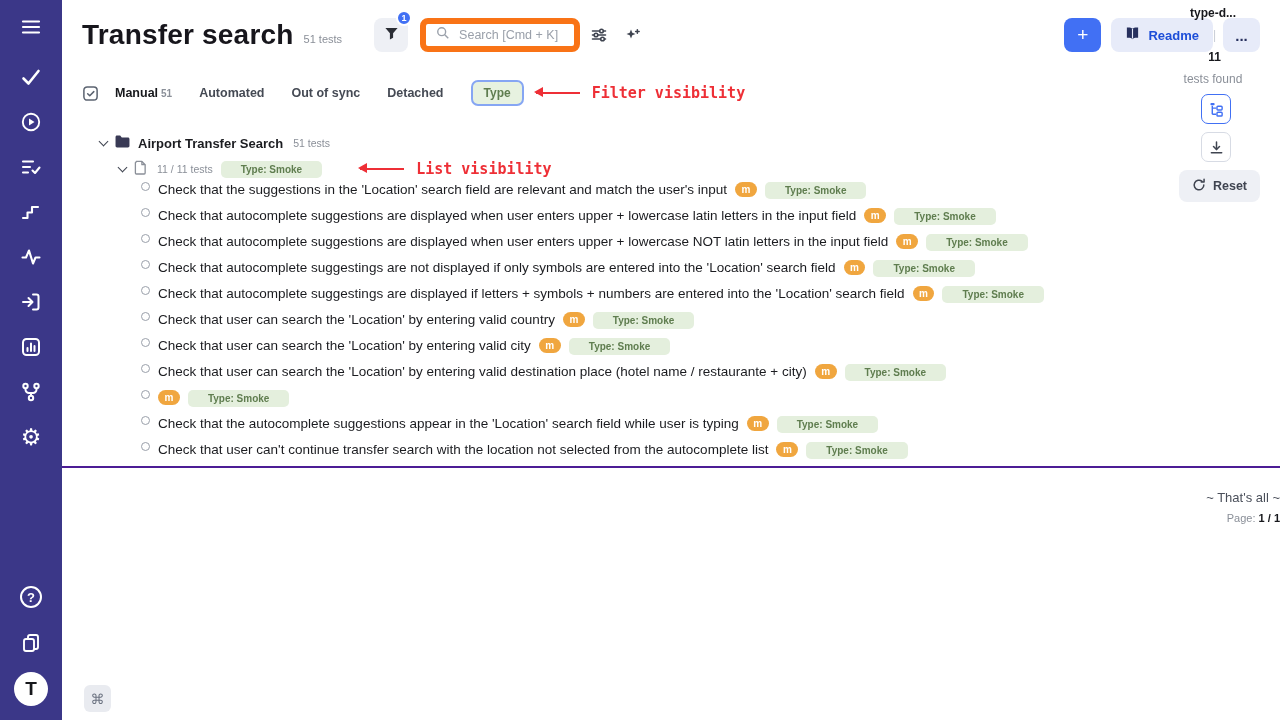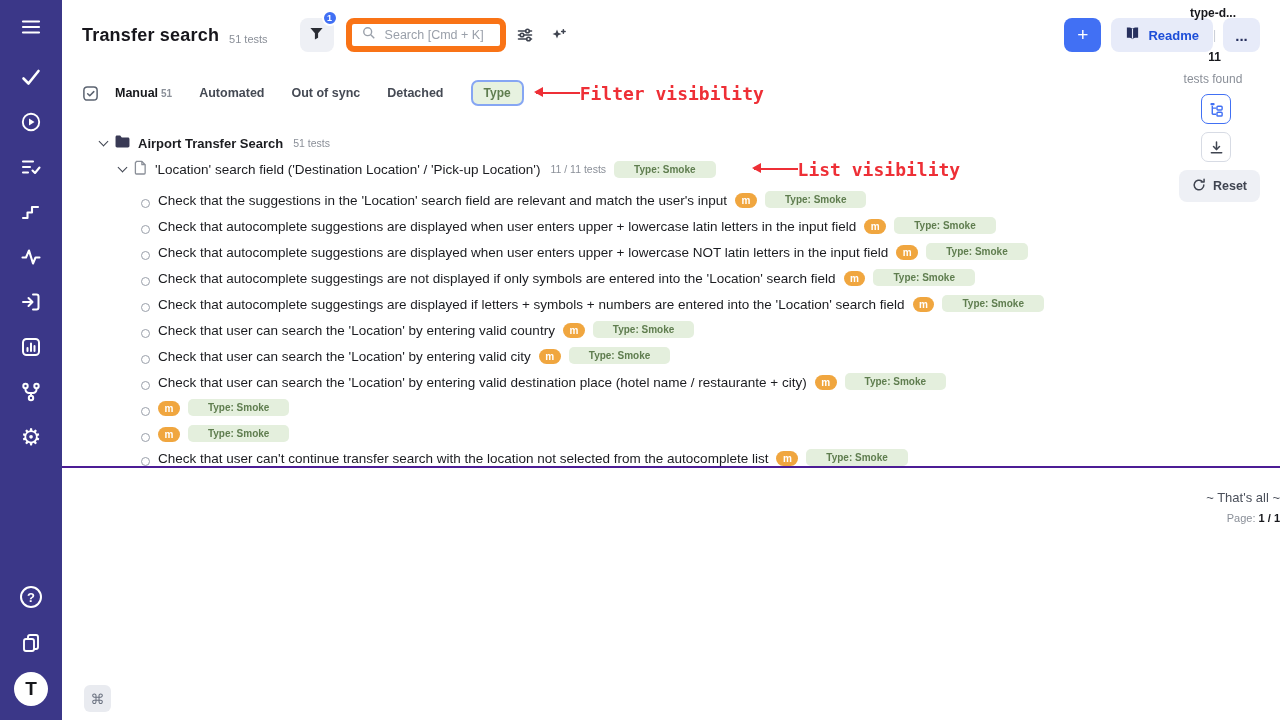--- a/index.html
+++ b/index.html
@@ -18,21 +18,21 @@
   .gear-glyph { font-size:23px; line-height:1; }
   .help-circle { width:22px; height:22px; border-radius:50%; border:2px solid #fff; color:#fff;
                  display:flex; align-items:center; justify-content:center; font-size:13px; font-weight:bold; }
   .logo-circle { width:34px; height:34px; border-radius:50%; background:#fff; color:#17181c;
                  display:flex; align-items:center; justify-content:center; font-size:19px; font-weight:bold; }
 
   
   .main { flex:1; position:relative; display:flex; flex-direction:column; }
 
   .topbar { display:flex; align-items:center; height:70px; padding:0 20px; }
-  .page-title { font-size:18px; font-weight:800; color:#17161c; margin:0; letter-spacing:.2px; }
+  .page-title { font-size:28px; font-weight:800; color:#17161c; margin:0; letter-spacing:.2px; }
   .title-count { font-size:11px; color:#8a8f98; margin-left:10px; margin-top:8px; }
   .filter-btn { margin-left:32px; position:relative; width:34px; height:34px; background:#eef0f5;
                 border:none; border-radius:8px; display:flex; align-items:center; justify-content:center; cursor:pointer; }
   .filter-badge { position:absolute; top:-8px; right:-4px; width:16px; height:16px; background:#4170f4;
                   border:2px solid #fff; border-radius:50%; color:#fff; font-size:9px; font-weight:bold;
                   display:flex; align-items:center; justify-content:center; }
   .search-box { margin-left:12px; display:flex; align-items:center; gap:7px; width:160px; height:34px;
                 border:6px solid #f97316; border-radius:8px; padding:0 10px; background:#fff; }
   .search-box input { border:none; outline:none; width:100%; font-size:12.5px; color:#3f4450; font-family:inherit; background:transparent; }
   .search-box input::placeholder { color:#9aa0aa; }
@@ -53,22 +53,22 @@
   .tab { font-size:12.5px; font-weight:bold; color:#454a54; cursor:pointer; white-space:nowrap; }
   .tab.active { color:#17181c; }
   .tab .cnt { font-size:10px; color:#8a8f98; font-weight:600; margin-left:3px; }
   .type-chip { margin-left:27px; font-size:12px; font-weight:bold; color:#5f7d4f; background:#e7f2e0;
                padding:4px 11px; border-radius:7px; border:2px solid #86a6f3; cursor:pointer; white-space:nowrap; }
   .arrow-note { display:flex; align-items:center; margin-left:12px; }
   .red-arrow { position:relative; width:44px; height:2.5px; background:#ee2f36; }
   .red-arrow::before { content:""; position:absolute; left:-2px; top:-4.5px; width:0; height:0;
                        border-top:5.5px solid transparent; border-bottom:5.5px solid transparent;
                        border-right:9px solid #ee2f36; }
-  .red-text { font-family:"DejaVu Sans Mono", monospace; font-weight:bold; color:#ee2f36; font-size:18px;
-              white-space:nowrap; }
+  .red-text { font-family:"DejaVu Sans Mono", monospace; font-weight:bold; color:#ee2f36; font-size:15px;
+              margin-left:12px; white-space:nowrap; }
   .toolbar-right { margin-left:auto; display:flex; align-items:center; gap:8px;flex-direction:column; }
   .label-txt { font-size:12px; color:#8a8f98; }
   .label-val { font-size:12px; color:#17181c; font-weight:bold; margin-left:-3px; }
   .divider { color:#c9cdd6; font-size:12px; margin:0 3px; }
   .found-num { font-weight:bold; color:#17181c; font-size:12px; }
   .found-suffix { color:#8a8f98; font-size:12px; margin-left:-3px; }
   .tool-btn { width:30px; height:30px; border:1px solid #d7dbe4; background:#fff; border-radius:7px;
               display:flex; align-items:center; justify-content:center; color:#3f4450; cursor:pointer; margin-left:4px; }
   .tool-btn.active { border-color:#4170f4; color:#4170f4; }
   .btn-reset { height:32px; background:#eef0f5; border:none; border-radius:8px; padding:0 13px; margin-left:10px;
@@ -81,21 +81,21 @@
   .row-folder { padding-left:38px; gap:8px; cursor:pointer; }
   .chev { width:7px; height:7px; border-right:1.8px solid #3f4450; border-bottom:1.8px solid #3f4450;
           transform:rotate(45deg); margin-top:-4px; flex-shrink:0; cursor:pointer; }
   .folder-name { font-size:13px; font-weight:bold; color:#1b1c20; white-space:nowrap; }
   .row-count { font-size:10.5px; color:#8a8f98; margin-left:2px; white-space:nowrap; }
   .row-suite { padding-left:57px; gap:8px; cursor:pointer; }
   .suite-name { font-size:13.5px; color:#1b1c20; white-space:nowrap; }
   .chip { font-size:10px; font-weight:bold; color:#5f7d4f; background:#e4efdd; padding:3px 20px;
           border-radius:5px; white-space:nowrap; }
   .suite-note { margin-left:30px; }
-  .test-row { display:flex; align-items:flex-end; height:26px; padding-left:79px; gap:8px; cursor:pointer; }
+  .test-row { display:flex; align-items:flex-start; height:26px; padding-left:79px; gap:8px; cursor:pointer; }
   .ring { width:9px; height:9px; border:1.5px solid #9aa0aa; border-radius:50%; flex-shrink:0; }
   .t-title { font-size:13.5px; color:#1b1c20; white-space:nowrap; }
   .m-badge { font-size:10px; font-weight:bold; color:#fff; background:#f0a63f; padding:1.5px 6.5px;
              border-radius:9px; line-height:1.2; }
   .teal-underline { border-bottom:2px solid #4c1d95; }
 
   
   .list-footer { text-align:right; margin-top:22px; }
   .end-text { font-size:13px; color:#4a4f5a; }
   .page-line { margin-top:7px; font-size:11px; color:#8a8f98; }
@@ -312,21 +312,20 @@
       </div>
 
       <div class="row row-suite">
         <span class="chev"></span>
         <span>
           <svg width="13" height="15" viewBox="0 0 14 16" fill="none" stroke="#8a8f98" stroke-width="1.4" stroke-linejoin="round">
               <path d="M2.5 1.5h6L12 5v9a1 1 0 0 1-1 1H2.5a1 1 0 0 1-1-1v-11a1 1 0 0 1 1-1z"></path>
               <path d="M8.5 1.5V5H12"></path>
             </svg>
         </span>
-        <span class="suite-name">'Location' search field ('Destination Location' / 'Pick-up Location')</span>
         <span class="row-count">11 / 11 tests</span>
         <span class="chip">Type: Smoke</span>
         <span class="arrow-note suite-note">
           <span class="red-arrow"></span>
           <span class="red-text">List visibility</span>
         </span>
       </div>
 
       <div class="test-row">
         <span class="ring"></span>
@@ -376,20 +375,21 @@
         <span class="m-badge">m</span>
         <span class="chip">Type: Smoke</span>
       </div>
       <div class="test-row">
         <span class="ring"></span>
         <span class="m-badge">m</span>
         <span class="chip">Type: Smoke</span>
       </div>
       <div class="test-row">
         <span class="ring"></span>
+        <span class="t-title">Check that the autocomplete suggestions appear in the 'Location' search field while user is typing</span>
         <span class="m-badge">m</span>
         <span class="chip">Type: Smoke</span>
       </div>
       <div class="test-row teal-underline">
         <span class="ring"></span>
         <span class="t-title">Check that user can't continue transfer search with the location not selected from the autocomplete list</span>
         <span class="m-badge">m</span>
         <span class="chip">Type: Smoke</span>
       </div>
     </div>

